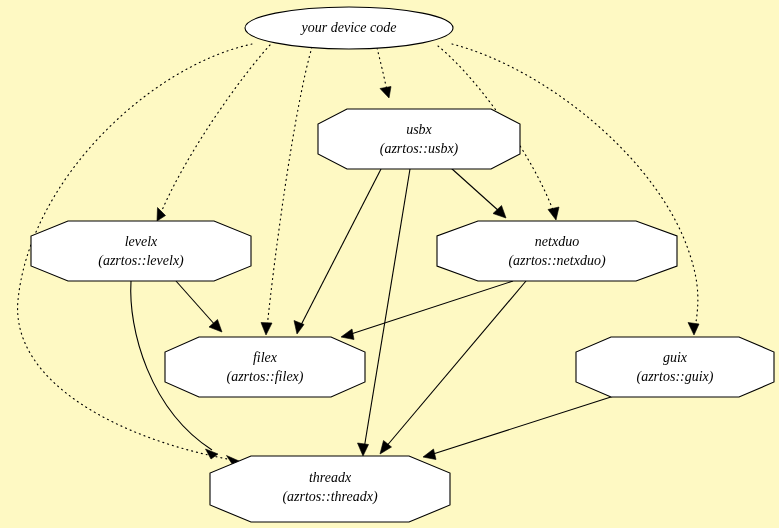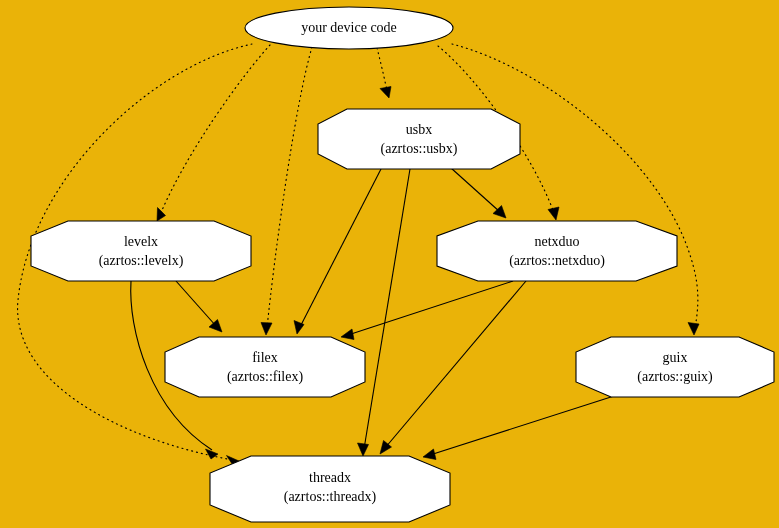--- a/index.html
+++ b/index.html
@@ -8,22 +8,23 @@
     padding: 0;
     background: #ffffff;
   }
   body {
     font-family: "Liberation Serif", "DejaVu Serif", serif;
   }
   #graph-canvas {
     position: relative;
     width: 779px;
     height: 528px;
-    background: #eab308;
+    background: #fef9c3;
     overflow: hidden;
+    font-style: italic;
   }
   #graph-svg {
     position: absolute;
     top: 0;
     left: 0;
     width: 779px;
     height: 528px;
   }
   .node-shape {
     fill: #ffffff;

